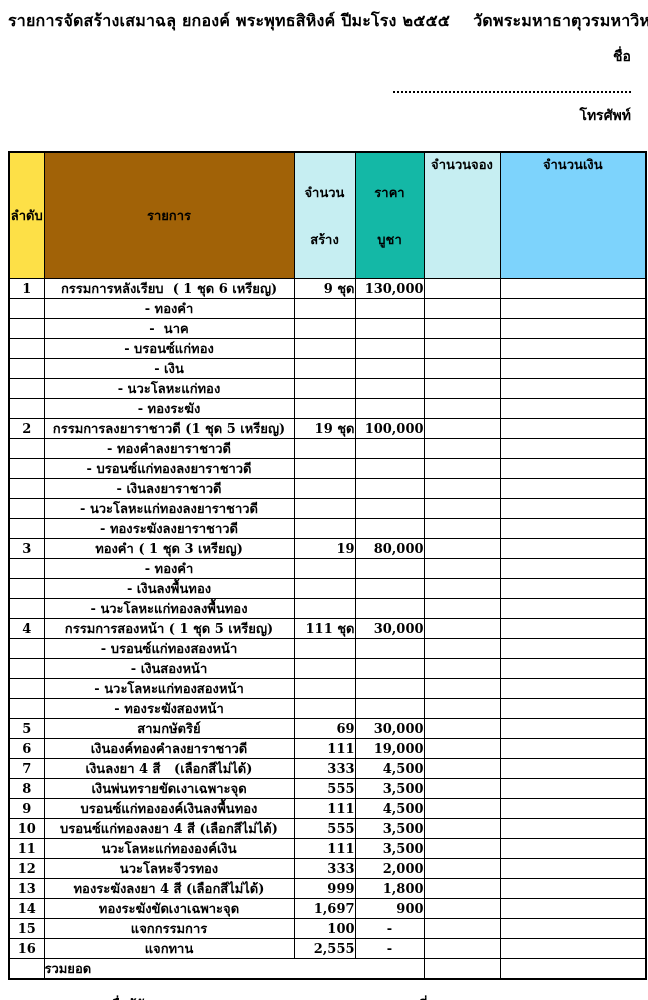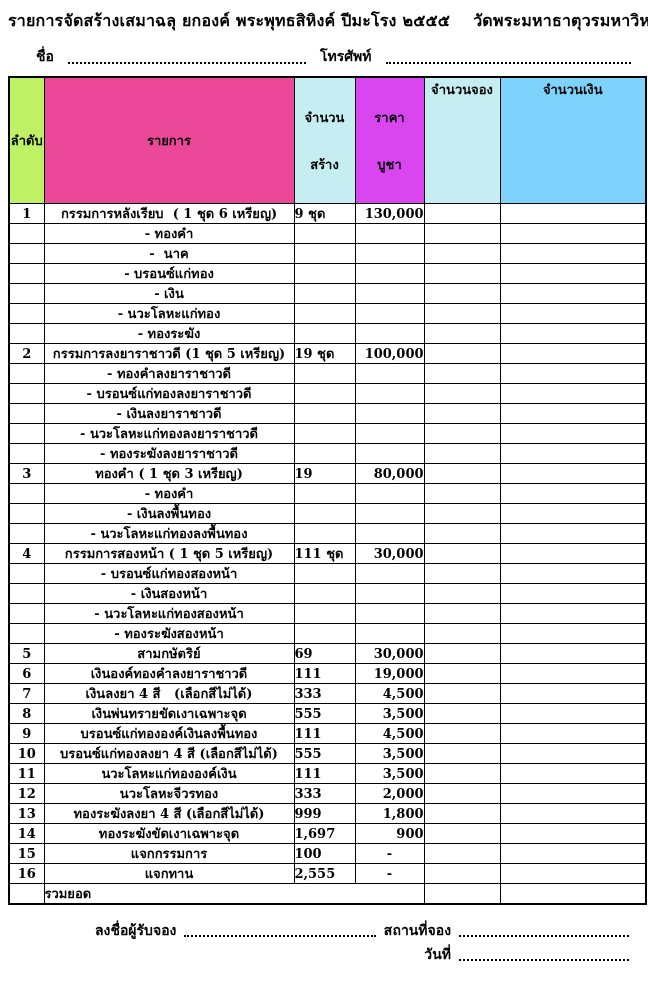--- a/index.html
+++ b/index.html
@@ -8,21 +8,21 @@
     font-family:"DejaVu Serif","Liberation Serif",serif;
     font-weight:bold;position:relative;overflow:hidden;
   }
   .page{padding:6px 3px 0 8px;}
   .doc-title{
     text-align:center;font-size:16px;line-height:22px;margin-top:4px;
     white-space:pre;letter-spacing:.2px;
   }
   .name-line{
     display:flex;align-items:flex-end;margin:16px 14px 10px 28px;
-    font-size:14px;line-height:16px;gap:14px;
+    font-size:14px;line-height:16px;gap:14px;flex-direction:column;
   }
   .dots{border-bottom:2px dotted #000;height:13px;}
   .dots-name{width:238px;}
   .dots-rest{flex:1;}
   .lbl{white-space:pre;}
   table.order{
     border-collapse:collapse;table-layout:fixed;width:637px;
     margin-top:12px;border:2px solid #000;
   }
   table.order th,table.order td{
@@ -31,21 +31,21 @@
   }
   col.c-no{width:35px;}col.c-item{width:250px;}col.c-qty{width:61px;}
   col.c-price{width:69px;}col.c-res{width:76px;}col.c-amt{width:146px;}
   thead th{height:36px;background:#c6eef2;font-size:13.5px;}
   thead th.vtop{vertical-align:top;padding-top:1px;}
   thead .two-line{line-height:17px;}
   tbody td{height:19px;line-height:19px;}
   td.cell-no{text-align:center;}
   td.cell-item{text-align:center;padding-left:3px;}
   td.cell-item.sub{}
-  td.cell-qty{padding-right:3px;}
+  td.cell-qty{text-align:right;padding-right:3px;}
   td.cell-price{text-align:right;padding-right:8px;}
   td.cell-price.center{text-align:center;padding-right:0;}
   td.cell-total{text-align:left;padding-left:8px;}
   .footer{margin:16px 16px 0 87px;font-size:14px;}
   .sign-row{display:flex;align-items:flex-end;gap:8px;line-height:18px;}
   .sign-row .dots{margin-bottom:2px;}
   .sr1-dots1{flex:1;}
   .sr-dots2{width:170px;}
   .sign-row.date-row{justify-content:flex-end;margin-top:6px;}
 </style>
@@ -67,27 +67,27 @@
     <colgroup>
       <col class="c-no">
         <col class="c-item">
         <col class="c-qty">
       <col class="c-price">
         <col class="c-res">
         <col class="c-amt">
     </colgroup>
     <thead>
       <tr>
-        <th style="background: #bef264; font-family: Liberation Mono, monospace;">ลำดับ</th>
-        <th style="background: #ec4899; margin-top: 18px;">รายการ</th>
+        <th style="background: #fde047; font-family: Liberation Mono, monospace;">ลำดับ</th>
+        <th style="background: #a16207; margin-top: 18px;">รายการ</th>
         <th class="vtop" style="background: rgb(198, 238, 242);">
           <div class="two-line">จำนวน</div>
           <div class="two-line">สร้าง</div>
         </th>
-        <th class="vtop" style="background: #d946ef;">
+        <th class="vtop" style="background: #14b8a6;">
           <div class="two-line">ราคา</div>
           <div class="two-line">บูชา</div>
         </th>
         <th class="vtop" style="background: rgb(198, 238, 242);">จำนวนจอง</th>
         <th class="vtop" style="background: #7dd3fc;">จำนวนเงิน</th>
       </tr>
     </thead>
     <tbody>
         <tr>
           <td class="cell-no">1</td>

